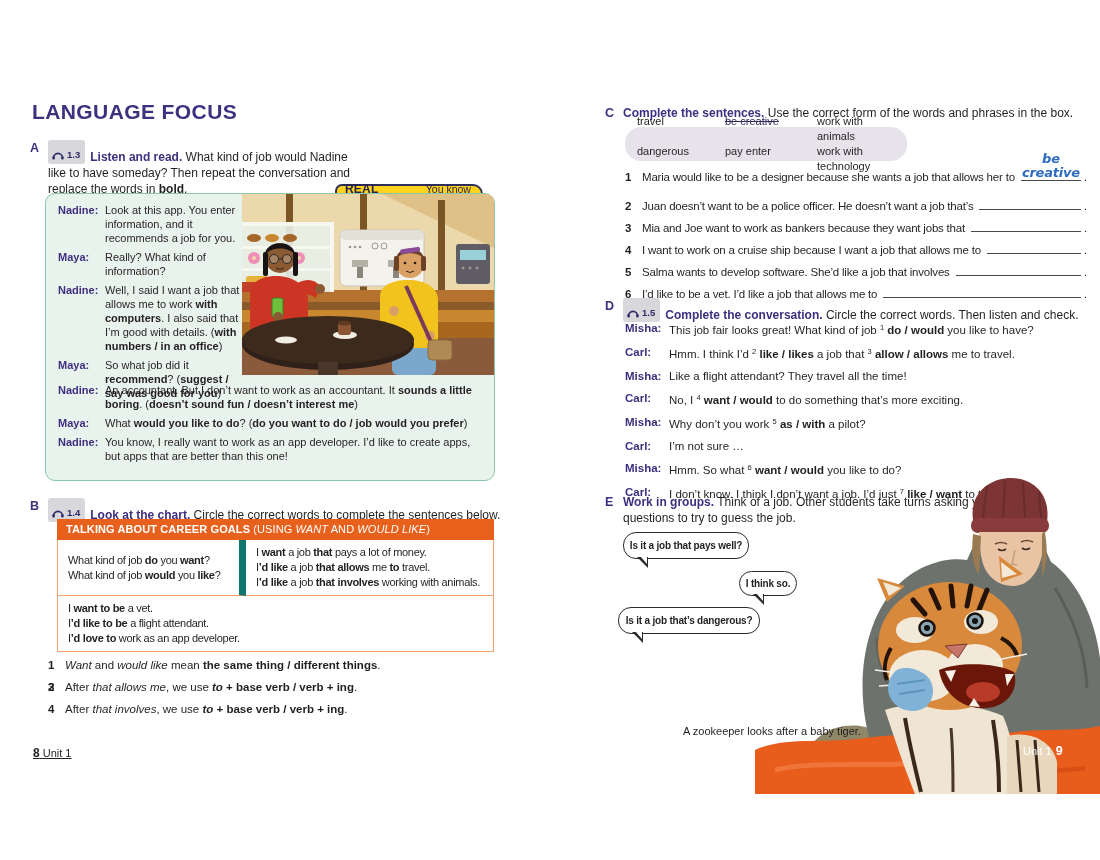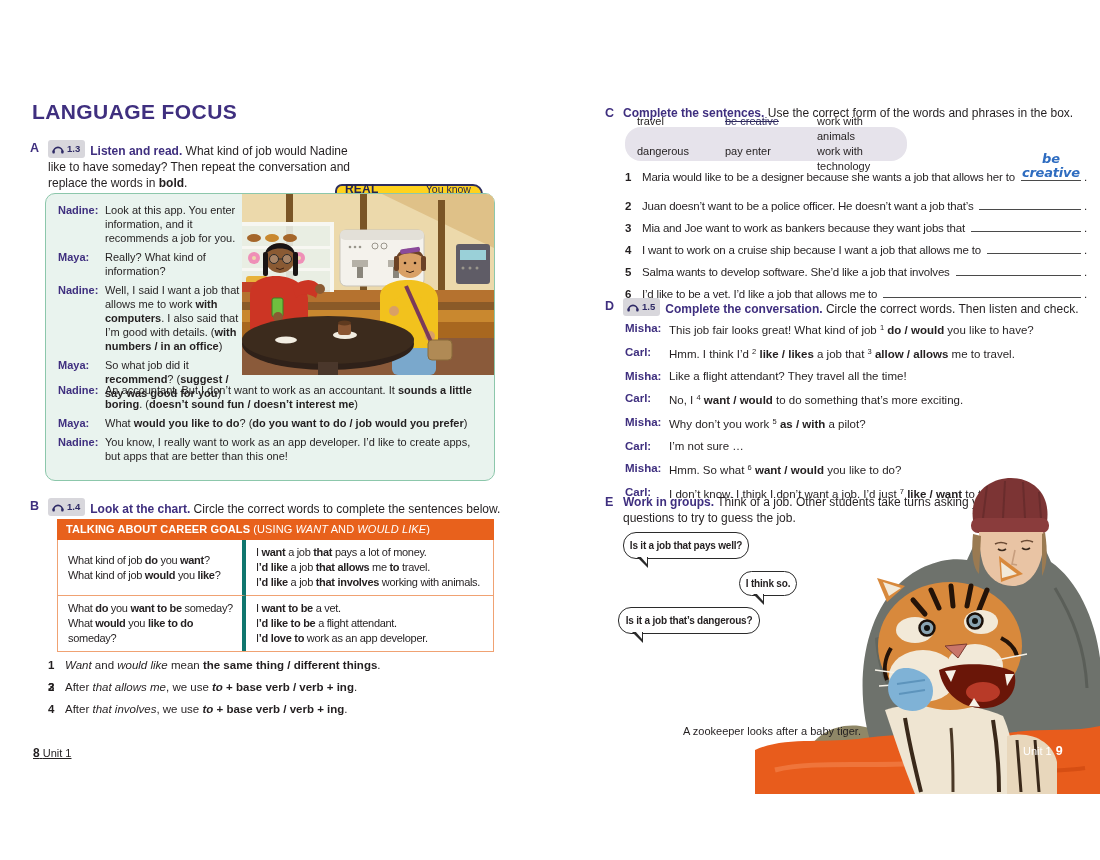--- a/index.html
+++ b/index.html
@@ -13,42 +13,42 @@
   .seg-s{text-decoration:line-through;color:#2e2a5e;}
   .seg-sup{font-size:7.5px;vertical-align:4px;font-weight:normal;}
   
   #left-col{position:absolute;left:30px;top:100px;width:482px;height:680px;}
   #right-col{position:absolute;left:605px;top:100px;width:492px;height:710px;}
   
   .page-title{position:absolute;left:2px;top:0;font-size:21px;font-weight:bold;color:#3f2f7f;letter-spacing:.4px;}
   .sec-head{position:relative;padding-left:18px;font-size:12px;line-height:16px;}
   .sec-letter{position:absolute;left:0;top:0;font-weight:bold;color:#3f2f7f;font-size:12.5px;}
   .audio-badge{display:inline-flex;align-items:center;gap:3px;background:#d8d7dc;border-radius:3px;
-               padding:1px 5px 1px 4px;font-weight:bold;font-size:9.5px;color:#2e2a66;margin-right:5px;vertical-align:1px;}
+               padding:7px 5px 1px 4px;font-weight:bold;font-size:9.5px;color:#2e2a66;margin-right:5px;vertical-align:1px;}
   
   .real-english{position:absolute;left:305px;top:44px;width:148px;height:25px;background:#ffd21e;
                 border:2px solid #2e2e5e;border-radius:7px 10px 7px 7px;display:flex;align-items:center;gap:7px;
                 padding:0 8px;box-sizing:border-box;}
   .re-title{font-weight:bold;font-size:12px;color:#24244e;letter-spacing:.2px;}
   .re-phrase{font-size:10.5px;color:#24244e;}
   
   .dlg-box{position:absolute;left:15px;top:93px;width:450px;height:288px;background:#e9f3ee;
            border:1.5px solid #8cc7ab;border-radius:10px;box-sizing:border-box;}
   .dlg-illus{position:absolute;top:0;right:0;width:252px;height:181px;border-radius:0 8px 0 0;overflow:hidden;}
   .dlg-top{position:absolute;left:12px;top:9px;width:184px;}
   .dlg-bottom{position:absolute;left:12px;top:189px;width:428px;}
   .dlg-entry{position:relative;padding-left:47px;font-size:11px;line-height:14px;margin-bottom:5px;}
   .dlg-speaker{position:absolute;left:0;top:0;font-weight:bold;color:#3f2f7f;}
   
   #sec-b{position:absolute;left:0;top:398px;width:482px;}
   .chart{position:absolute;left:27px;top:419px;width:437px;}
   .chart-hd{background:#e8611c;color:#fff;font-size:11px;line-height:13px;padding:4px 9px;letter-spacing:.1px;}
   .chart-body{display:grid;grid-template-columns:188px 1fr;border:1px solid #f0a273;border-top:none;background:#fff;}
   .chart-cell{padding:5px 6px 5px 10px;font-size:11px;line-height:15px;letter-spacing:-0.3px;}
-  .chart-left{border-right:4px solid #0f766e;display:flex;flex-direction:column;justify-content:center;}
+  .chart-left{border-right:7px solid #0f766e;display:flex;flex-direction:column;justify-content:center;}
   .chart-right div{white-space:nowrap;}
   .rb{border-bottom:1px solid #f0a273;}
   #b-items{position:absolute;left:18px;top:558px;width:460px;}
   .n-item{position:relative;padding-left:17px;margin-bottom:7px;font-size:11.5px;line-height:15px;}
   .n-num{position:absolute;left:0;top:0;font-weight:bold;}
   .foot-left{position:absolute;left:3px;top:646px;font-size:11px;text-decoration:underline;}
   .foot-left b{font-size:12px;}
   
   .sec-c-head{position:absolute;left:0;top:5px;width:490px;}
   .word-box{position:absolute;left:20px;top:27px;width:282px;height:34px;background:#e6e3eb;border-radius:16px;
@@ -229,24 +229,20 @@
       <div class="chart-hd"><span class="seg-b">TALKING ABOUT CAREER GOALS</span><span> (USING </span><span class="seg-i">WANT</span><span> AND </span><span class="seg-i">WOULD LIKE</span><span>)</span></div>
       <div class="chart-body" id="chart-body">
           <div class="chart-cell chart-left rb">
             <div><span>What kind of job </span><span class="seg-b">do</span><span> you </span><span class="seg-b">want</span><span>?</span></div>
             <div><span>What kind of job </span><span class="seg-b">would</span><span> you </span><span class="seg-b">like</span><span>?</span></div>
           </div>
           <div class="chart-cell chart-right rb">
             <div><span>I </span><span class="seg-b">want</span><span> a job </span><span class="seg-b">that</span><span> pays a lot of money.</span></div>
             <div><span>I</span><span class="seg-b">’d like</span><span> a job </span><span class="seg-b">that allows</span><span> me </span><span class="seg-b">to</span><span> travel.</span></div>
             <div><span>I</span><span class="seg-b">’d like</span><span> a job </span><span class="seg-b">that involves</span><span> working with animals.</span></div>
-          </div>
-          <div class="chart-cell chart-left">
-            <div><span>What </span><span class="seg-b">do</span><span> you </span><span class="seg-b">want to be</span><span> someday?</span></div>
-            <div><span>What </span><span class="seg-b">would</span><span> you </span><span class="seg-b">like to do</span><span> someday?</span></div>
           </div>
           <div class="chart-cell chart-right">
             <div><span>I </span><span class="seg-b">want to be</span><span> a vet.</span></div>
             <div><span>I</span><span class="seg-b">’d like to be</span><span> a flight attendant.</span></div>
             <div><span>I</span><span class="seg-b">’d love to</span><span> work as an app developer.</span></div>
           </div>
         </div>
     </div>
     <div id="b-items">
         <div class="n-item"><span class="n-num">1</span><span><span class="seg-i">Want</span><span> and </span><span class="seg-i">would like</span><span> mean </span><span class="seg-b">the same thing / different things</span><span>.</span></span></div>

